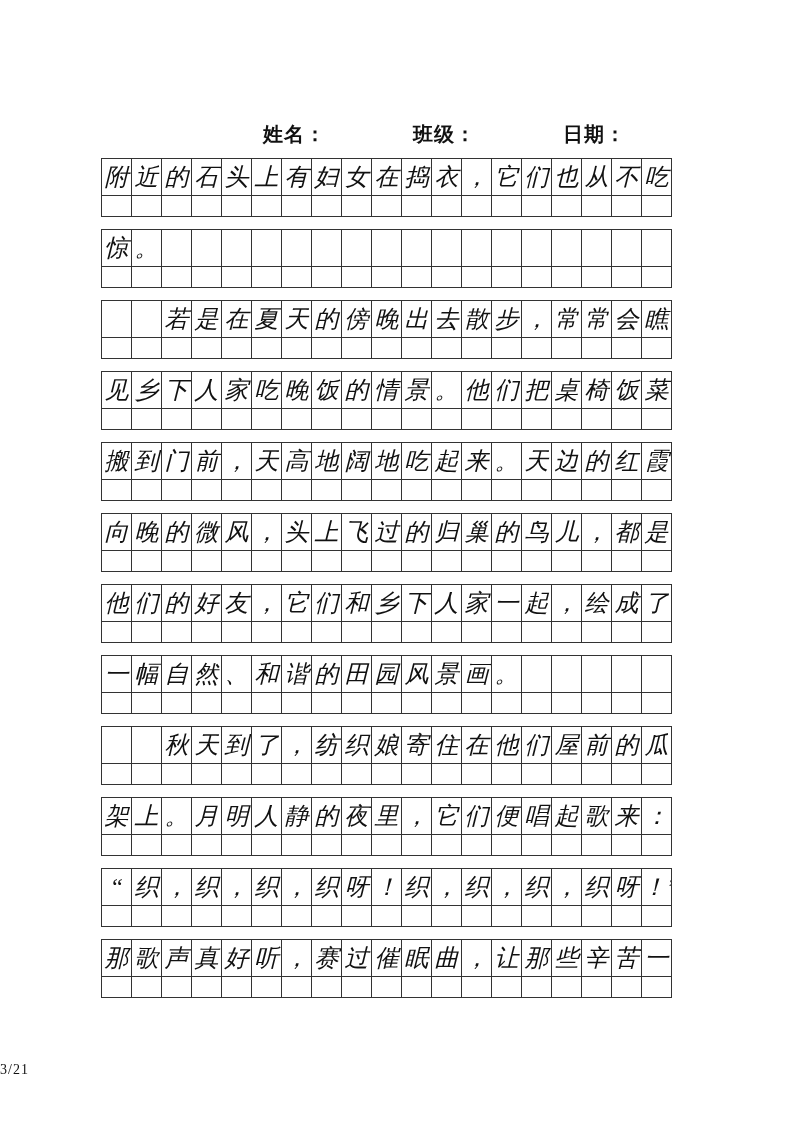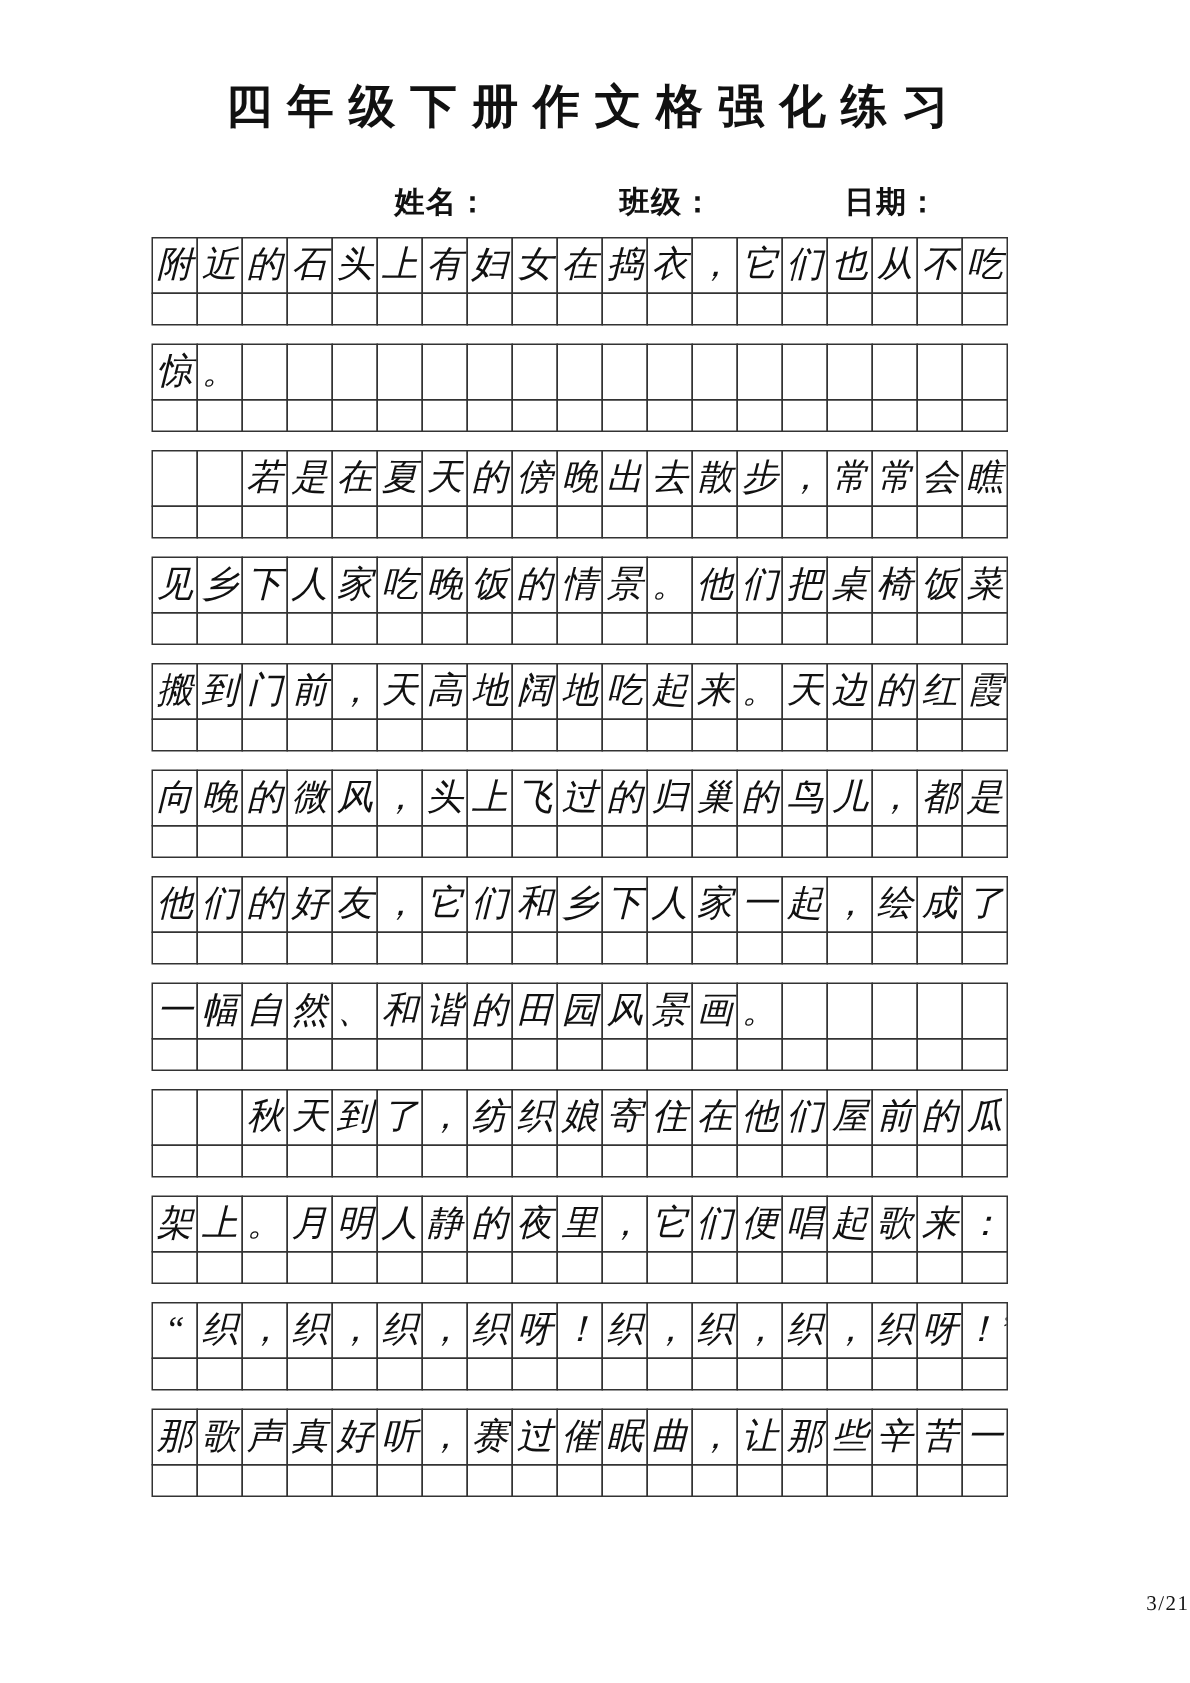--- a/index.html
+++ b/index.html
@@ -63,31 +63,30 @@
     font-family: "Liberation Serif", serif;
   }
   .row.blank { margin-top: -1px; margin-bottom: 12px; }
   .row.blank .cell { height: 22px; }
   .row.blank:last-child { margin-bottom: 0; }
   .footer {
     position: absolute;
     bottom: 44px;
     left: 0;
     width: 100%;
-    text-align: right;
+    text-align: left;
     font-size: 14px;
     letter-spacing: 1px;
   }
 </style>
 </head>
 <body>
 
 <div class="page">
 
-  <h1 class="title">四年级下册作文格强化练习</h1>
 
   <div class="fields">
     <span class="field">姓名：</span>
     <span class="field">班级：</span>
     <span class="field">日期：</span>
   </div>
 
   <div class="grid">
       <div class="row text">
         <div class="cell">附</div>

